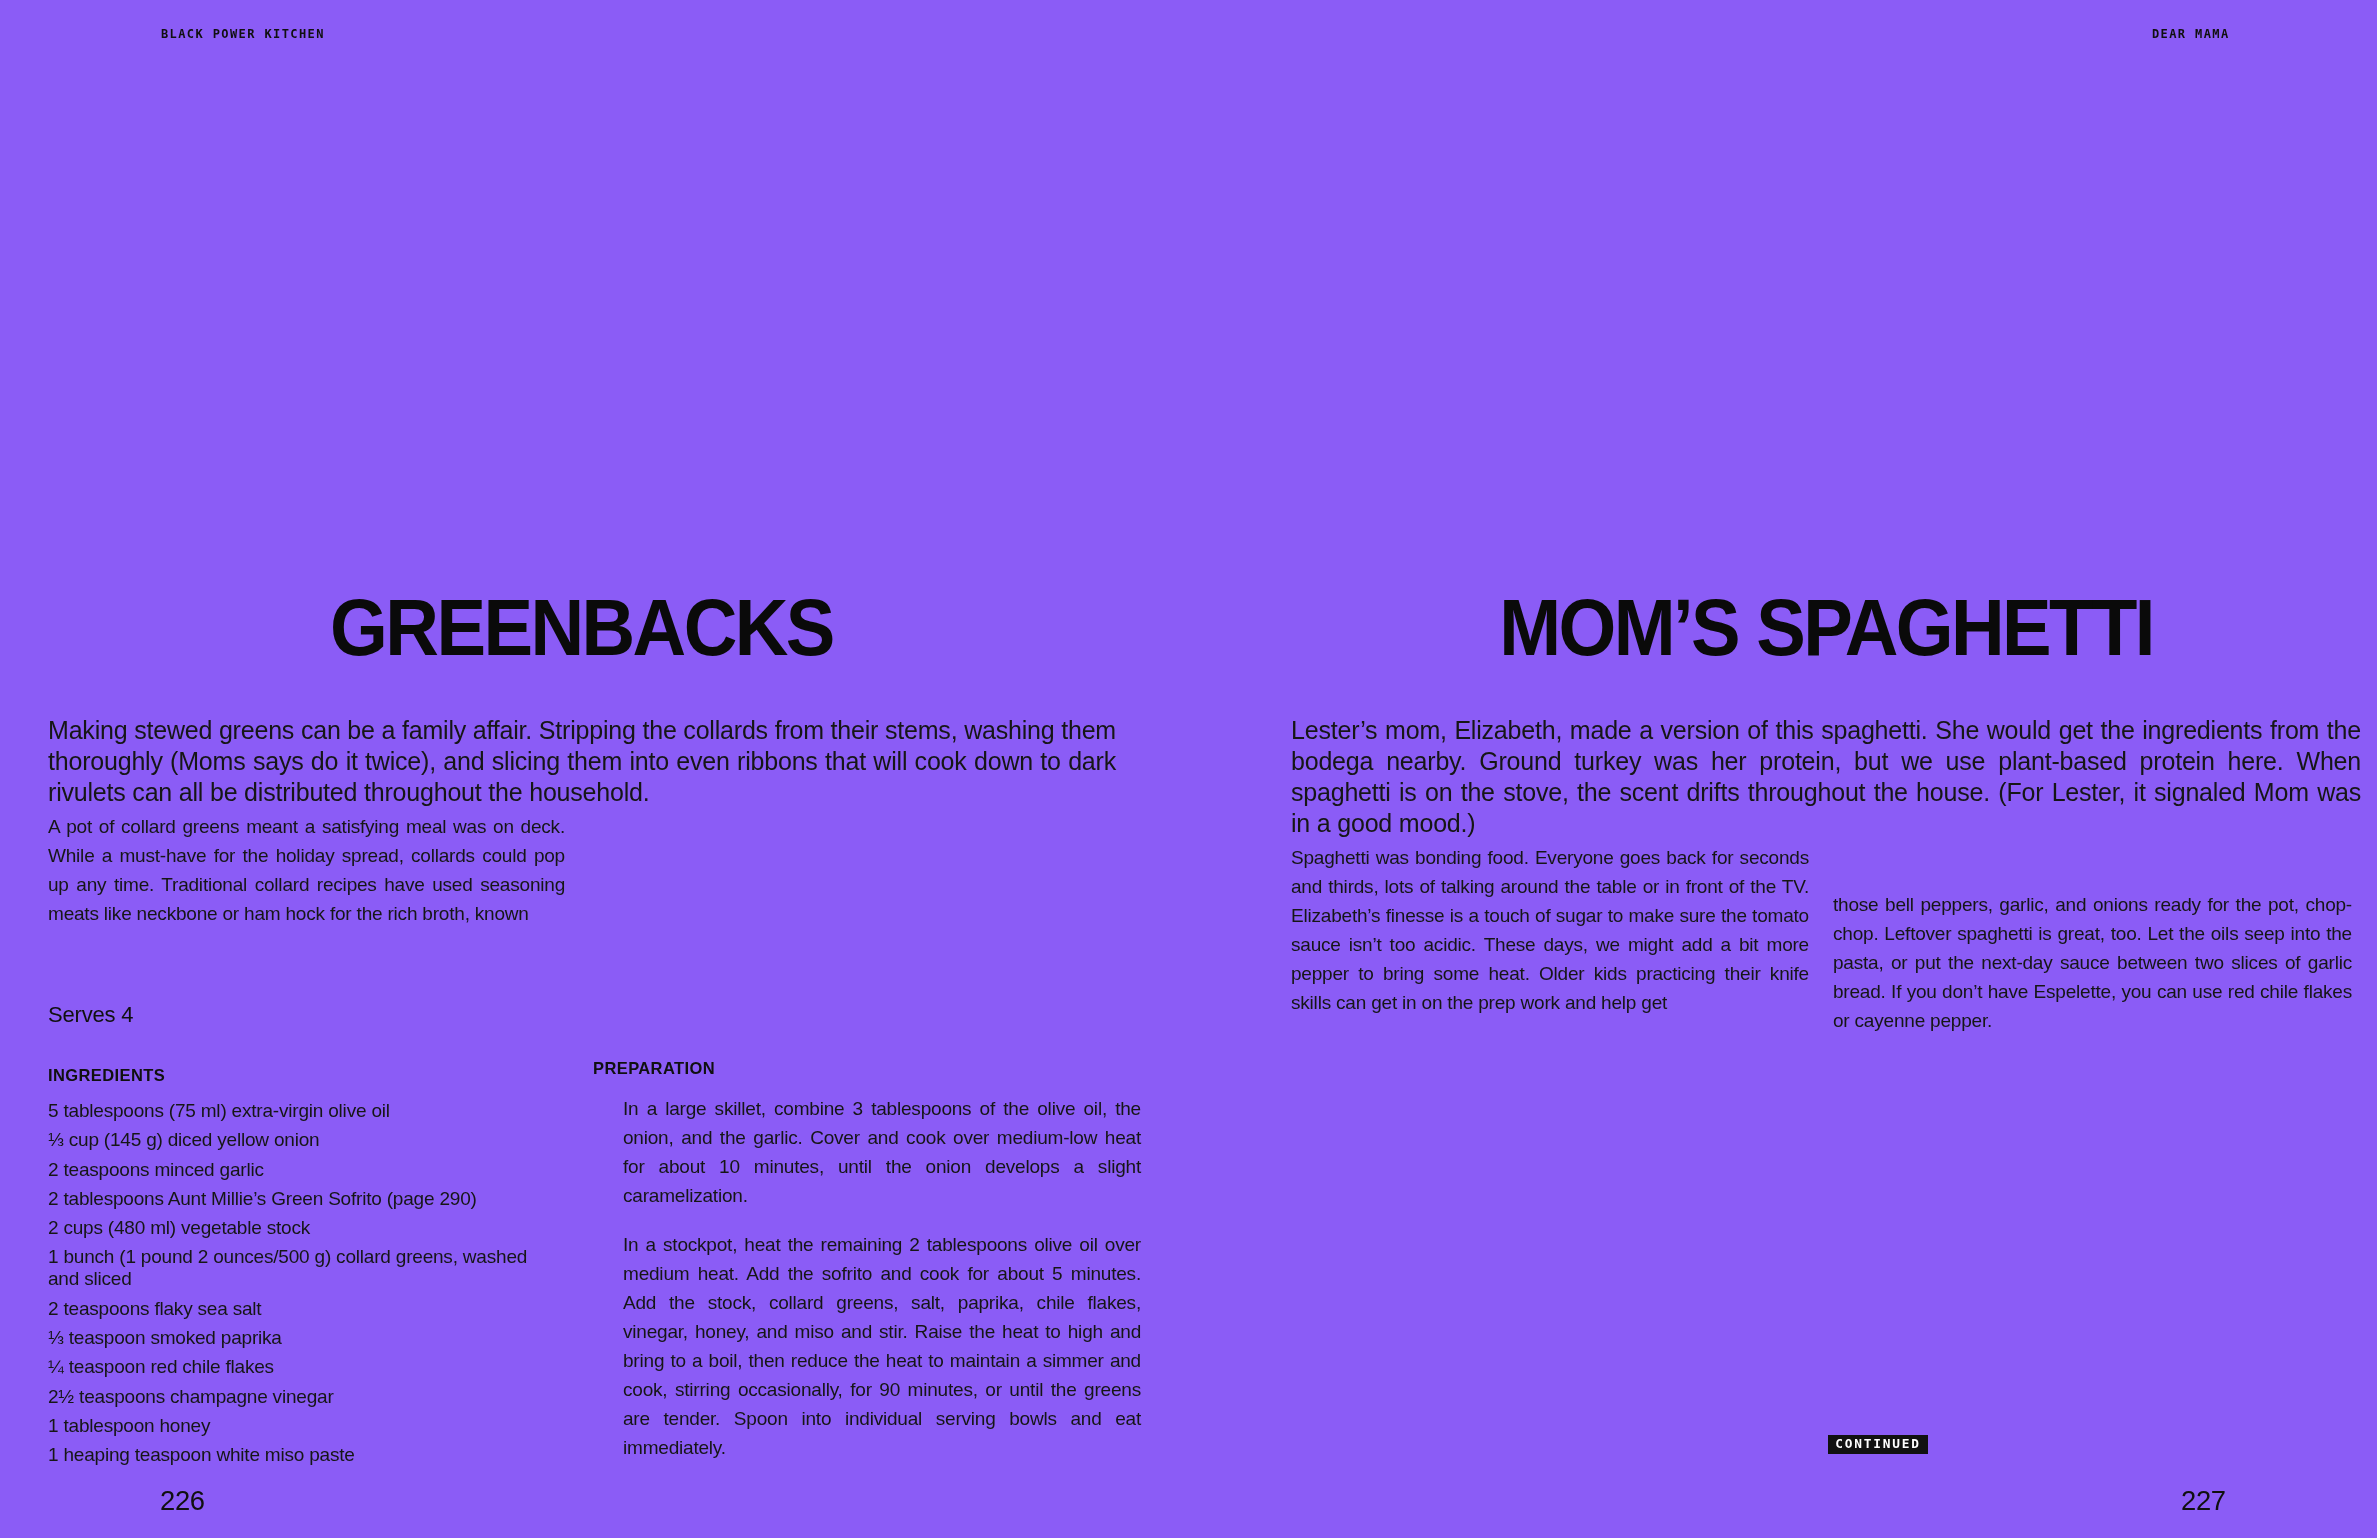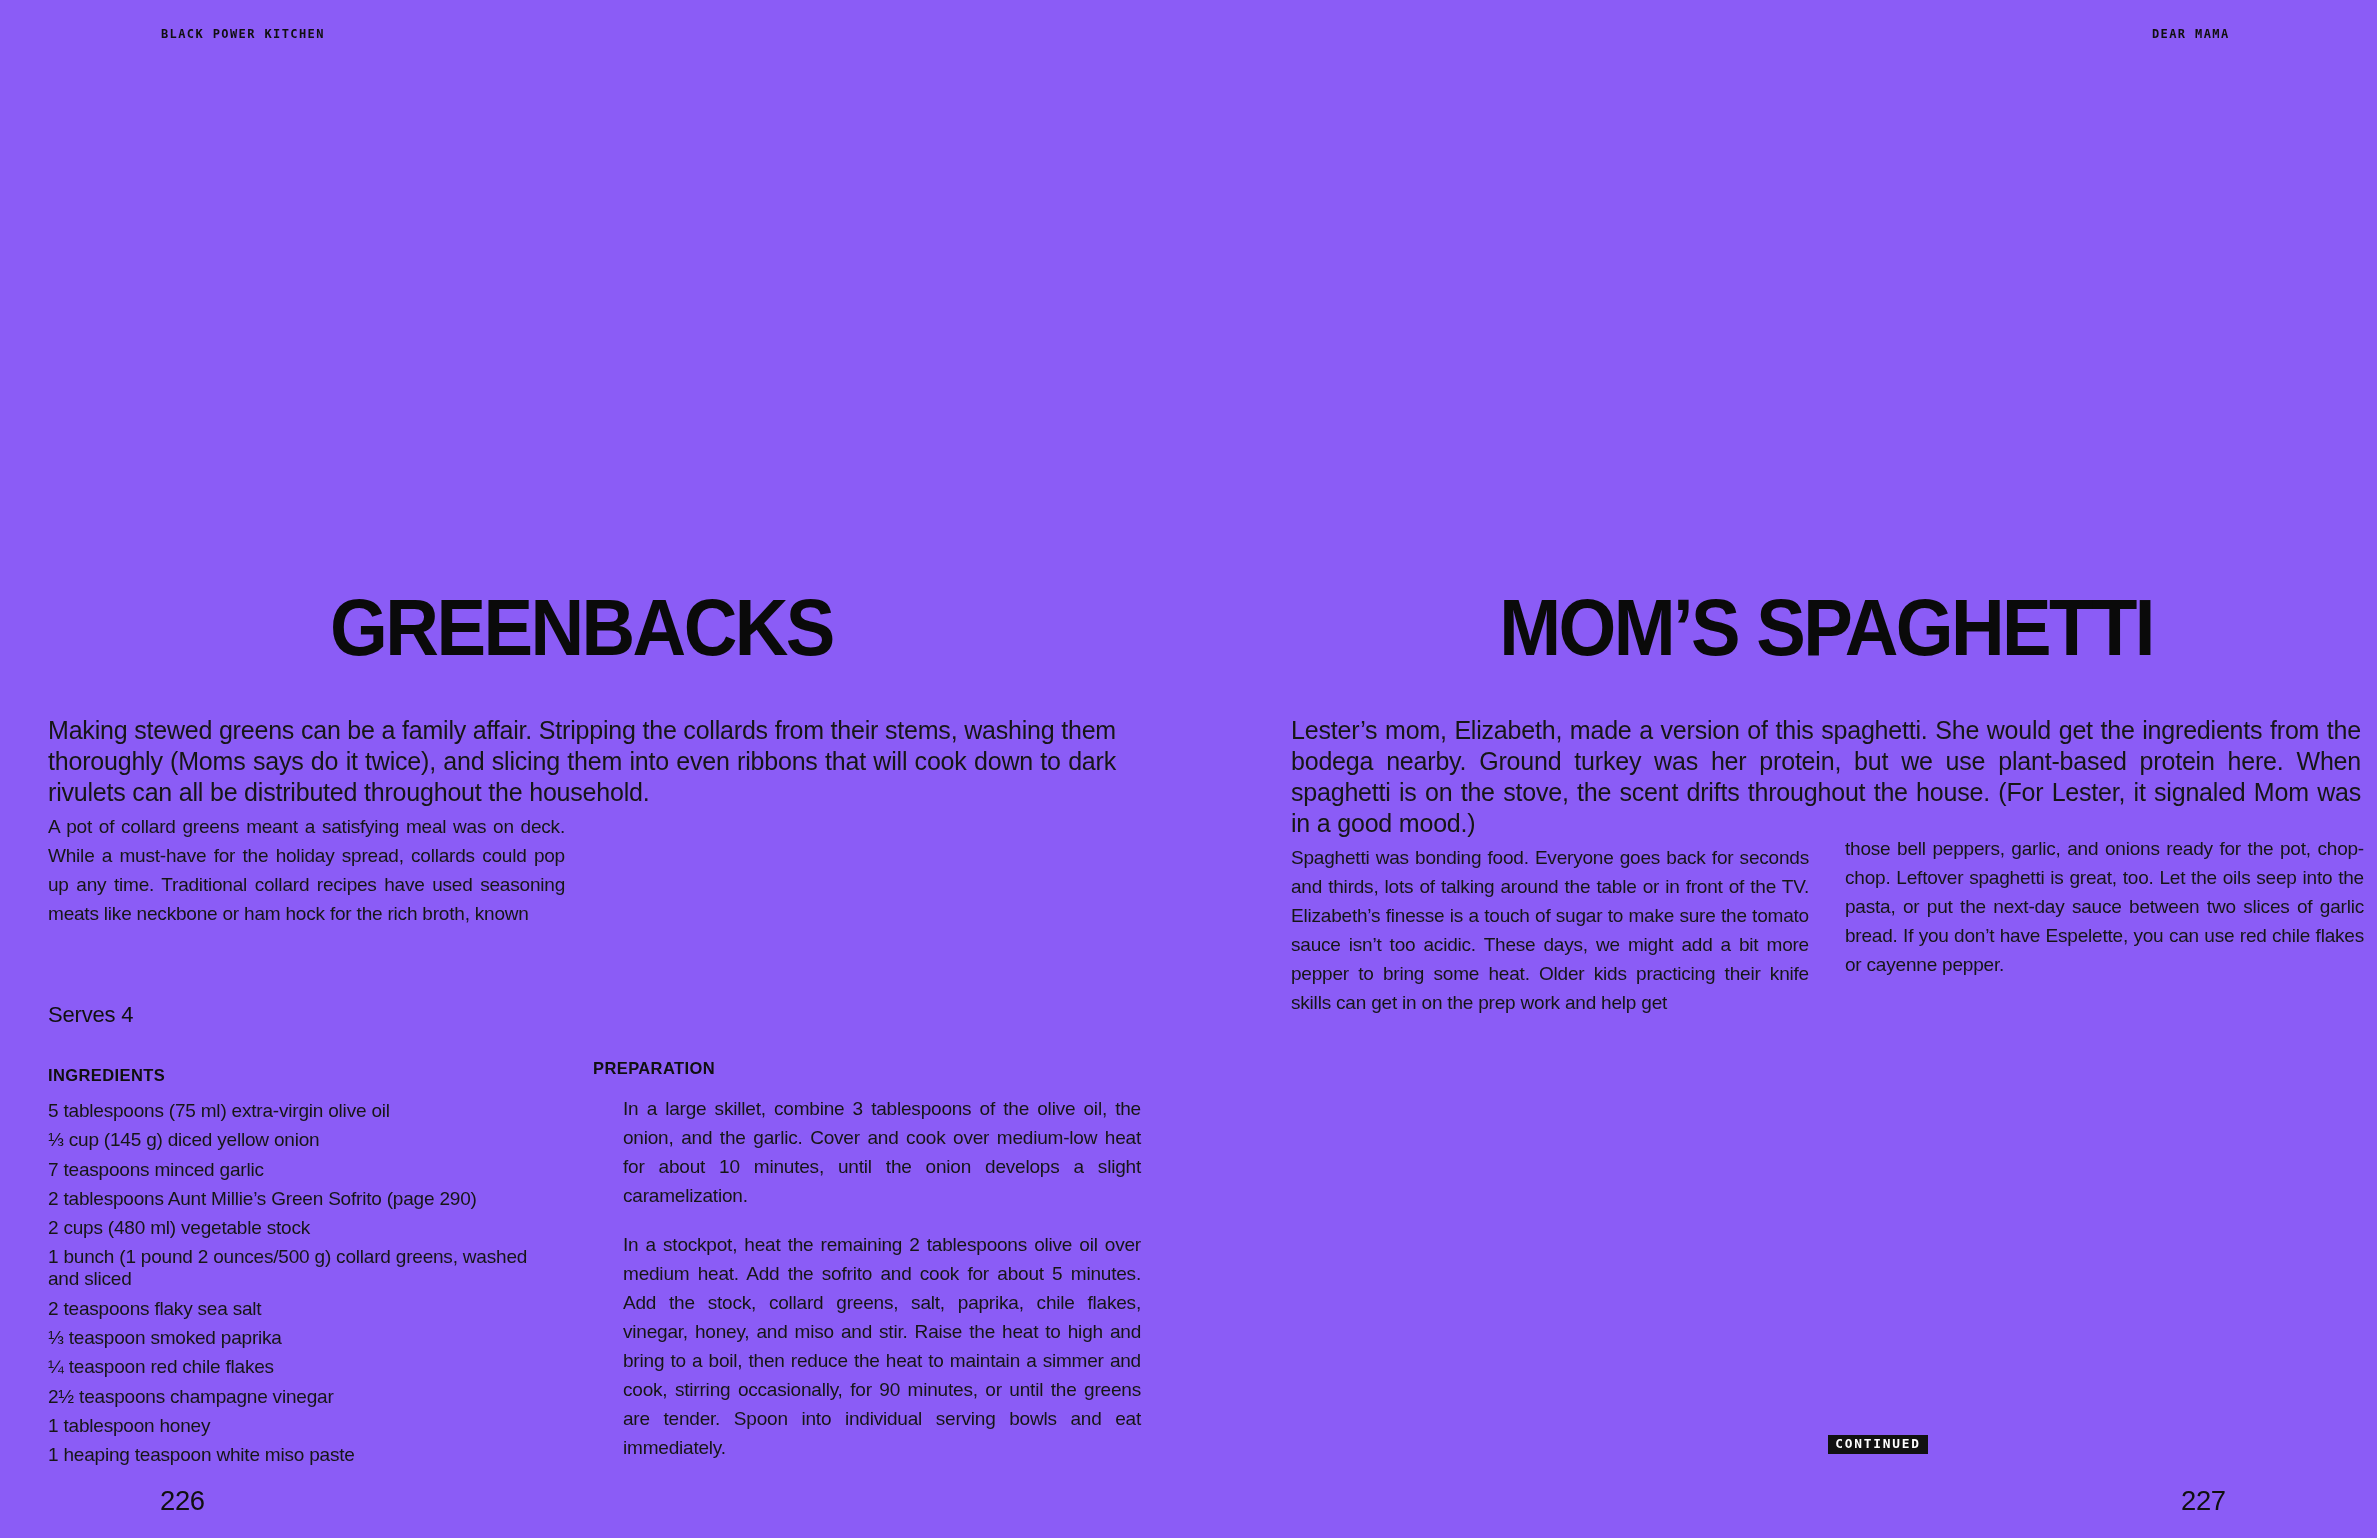--- a/index.html
+++ b/index.html
@@ -60,21 +60,21 @@
     position: absolute;
     font-size: 19px;
     line-height: 29px;
     letter-spacing: -0.2px;
     text-align: justify;
     color: #161616;
   }
   .lcol1 { left: 48px;  top: 812px; width: 517px; }
   .lcol2 { left: 593px; top: 812px; width: 517px; }
   .rcol1 { left: 1291px; top: 843px; width: 518px; }
-  .rcol2 { left: 1833px; top: 834px; width: 519px; margin-left: 12px; }
+  .rcol2 { left: 1833px; top: 890px; width: 519px; }
 
   .serves {
     position: absolute;
     left: 48px;
     top: 1002px;
     font-size: 22px;
     letter-spacing: -0.2px;
     color: #101010;
   }
   .section-head {
@@ -157,21 +157,21 @@
 
   <div class="intro intro-left">Making stewed greens can be a family affair. Stripping the collards from their stems, washing them thoroughly (Moms says do it twice), and slicing them into even ribbons that will cook down to dark rivulets can all be distributed throughout the household.</div>
   <div class="bodycol lcol1">A pot of collard greens meant a satisfying meal was on deck. While a must-have for the holiday spread, collards could pop up any time. Traditional collard recipes have used seasoning meats like neckbone or ham hock for the rich broth, known</div>
 
   <div class="serves">Serves 4</div>
   <div class="section-head ing-head">INGREDIENTS</div>
 
   <ul class="ingredients">
     <li>5 tablespoons (75 ml) extra-virgin olive oil</li>
     <li>⅓ cup (145 g) diced yellow onion</li>
-    <li>7 teaspoons minced garlic</li>
+    <li>2 teaspoons minced garlic</li>
     <li>2 tablespoons Aunt Millie’s Green Sofrito (page 290)</li>
     <li>2 cups (480 ml) vegetable stock</li>
     <li>1 bunch (1 pound 2 ounces/500 g) collard greens, washed and sliced</li>
     <li>2 teaspoons flaky sea salt</li>
     <li>⅓ teaspoon smoked paprika</li>
     <li>¼ teaspoon red chile flakes</li>
     <li>2½ teaspoons champagne vinegar</li>
     <li>1 tablespoon honey</li>
     <li>1 heaping teaspoon white miso paste</li>
   </ul>

